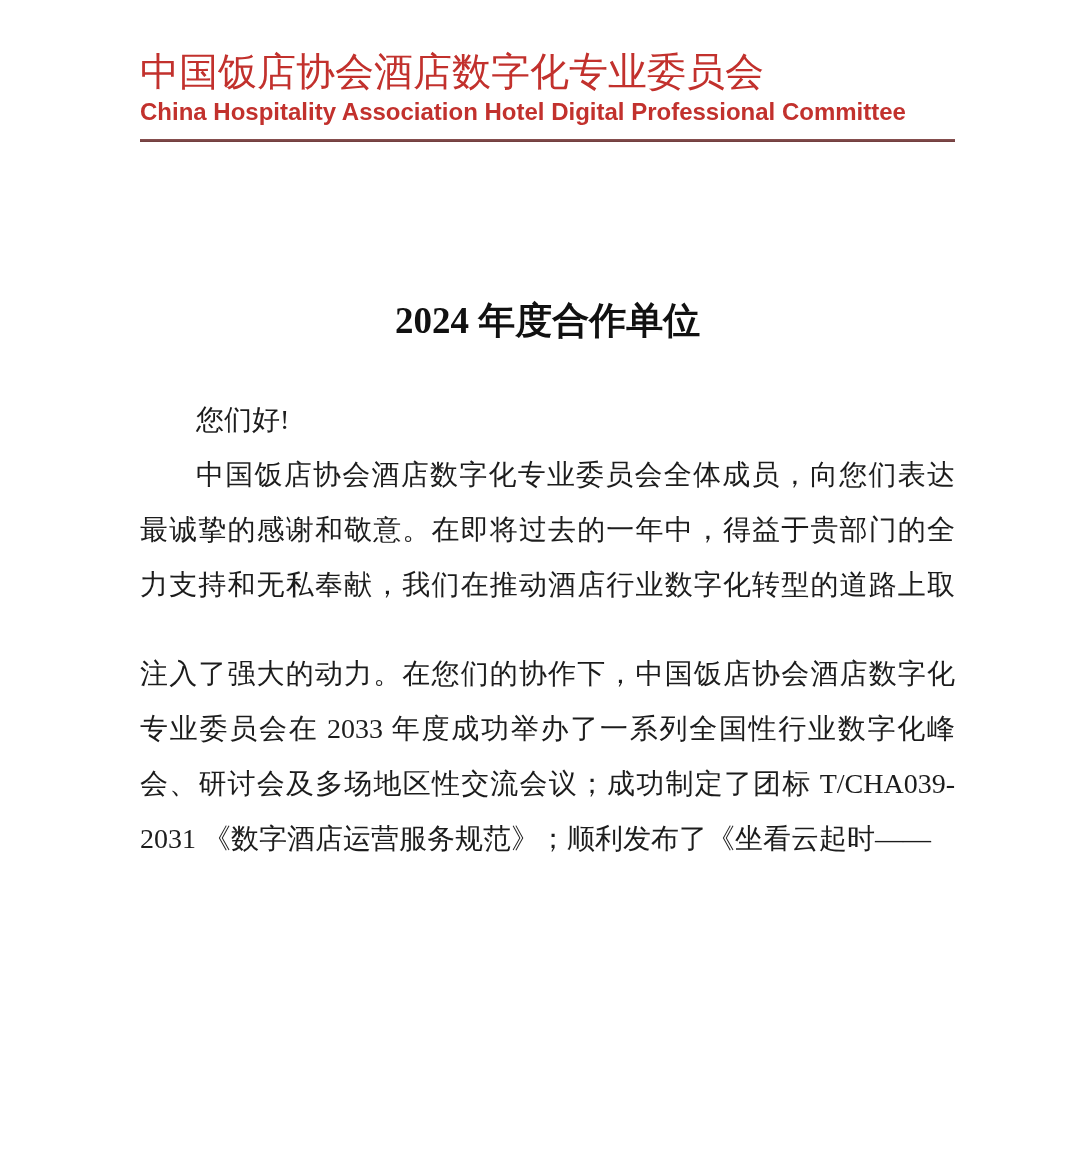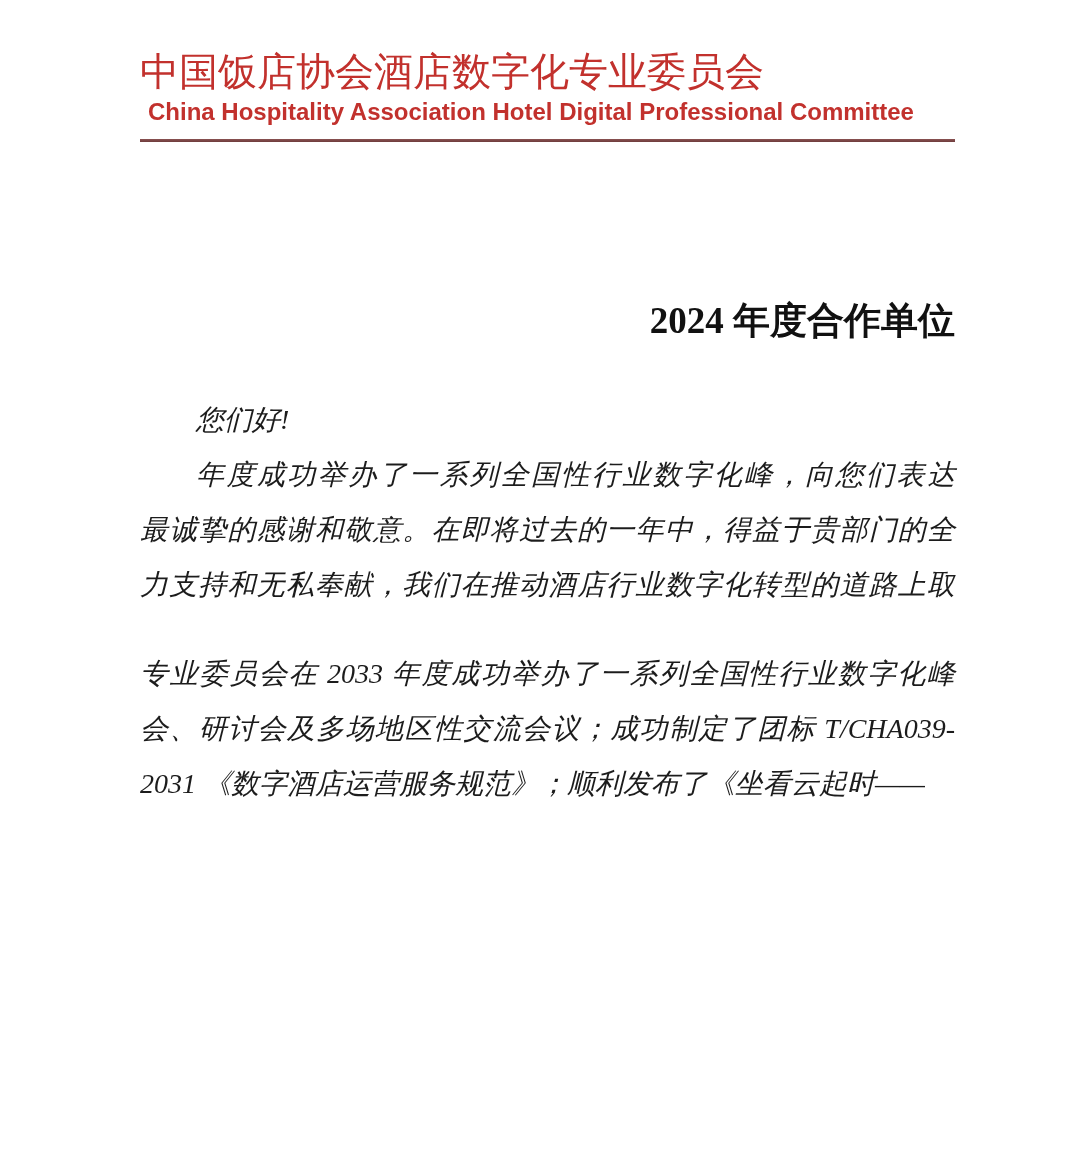--- a/index.html
+++ b/index.html
@@ -28,32 +28,31 @@
     white-space: nowrap;
     letter-spacing: 0px;
   }
   .org-en {
     margin-top: 3px;
     font-family: "Liberation Sans", "DejaVu Sans", sans-serif;
     font-size: 24px;
     font-weight: bold;
     color: #c2312d;
     white-space: nowrap;
-    margin-left: 8px;
   }
   .divider {
     margin-top: 13px;
     height: 3px;
     background: linear-gradient(#8a5252, #6e3c3c);
     width: 100%;
   }
   
   .doc-title {
     margin-top: 150px;
-    text-align: right;
+    text-align: center;
     font-size: 37px;
     font-weight: bold;
     line-height: 58px;
     color: #111111;
   }
   
   .salutation-wrap {
     margin-top: 66px;
     font-size: 30px;
     line-height: 1.2;
@@ -65,21 +64,20 @@
   }
   
   .letter-body {
     margin-top: 42px;
     font-size: 28px;
   }
   .body-line {
     line-height: 55px;
     height: 55px;
     white-space: nowrap;
-    font-style: italic;
   }
   .body-line.fill {
     white-space: normal;
     text-align: justify;
     text-align-last: justify;
   }
   .body-line.indent {
     text-indent: 2em;
   }
   .para-gap {
@@ -101,26 +99,27 @@
     <div class="doc-title">
       <div>2024 年度合作单位</div>
     </div>
 
 
     <div class="letter-body">
         <div class="para">
           <div class="body-line indent">您们好!</div>
         </div>
         <div class="para">
-          <div class="body-line indent fill">年度成功举办了一系列全国性行业数字化峰，向您们表达</div>
+          <div class="body-line indent fill">中国饭店协会酒店数字化专业委员会全体成员，向您们表达</div>
           <div class="body-line fill">最诚挚的感谢和敬意。在即将过去的一年中，得益于贵部门的全</div>
           <div class="body-line fill">力支持和无私奉献，我们在推动酒店行业数字化转型的道路上取</div>
         </div>
         <div class="para-gap"></div>
         <div class="para">
+          <div class="body-line fill">注入了强大的动力。在您们的协作下，中国饭店协会酒店数字化</div>
           <div class="body-line fill">专业委员会在 2033 年度成功举办了一系列全国性行业数字化峰</div>
           <div class="body-line fill">会、研讨会及多场地区性交流会议；成功制定了团标 T/CHA039-</div>
           <div class="body-line">2031 《数字酒店运营服务规范》；顺利发布了《坐看云起时——</div>
         </div>
       </div>
 
   </div>
 </div>
 
 </body></html>

